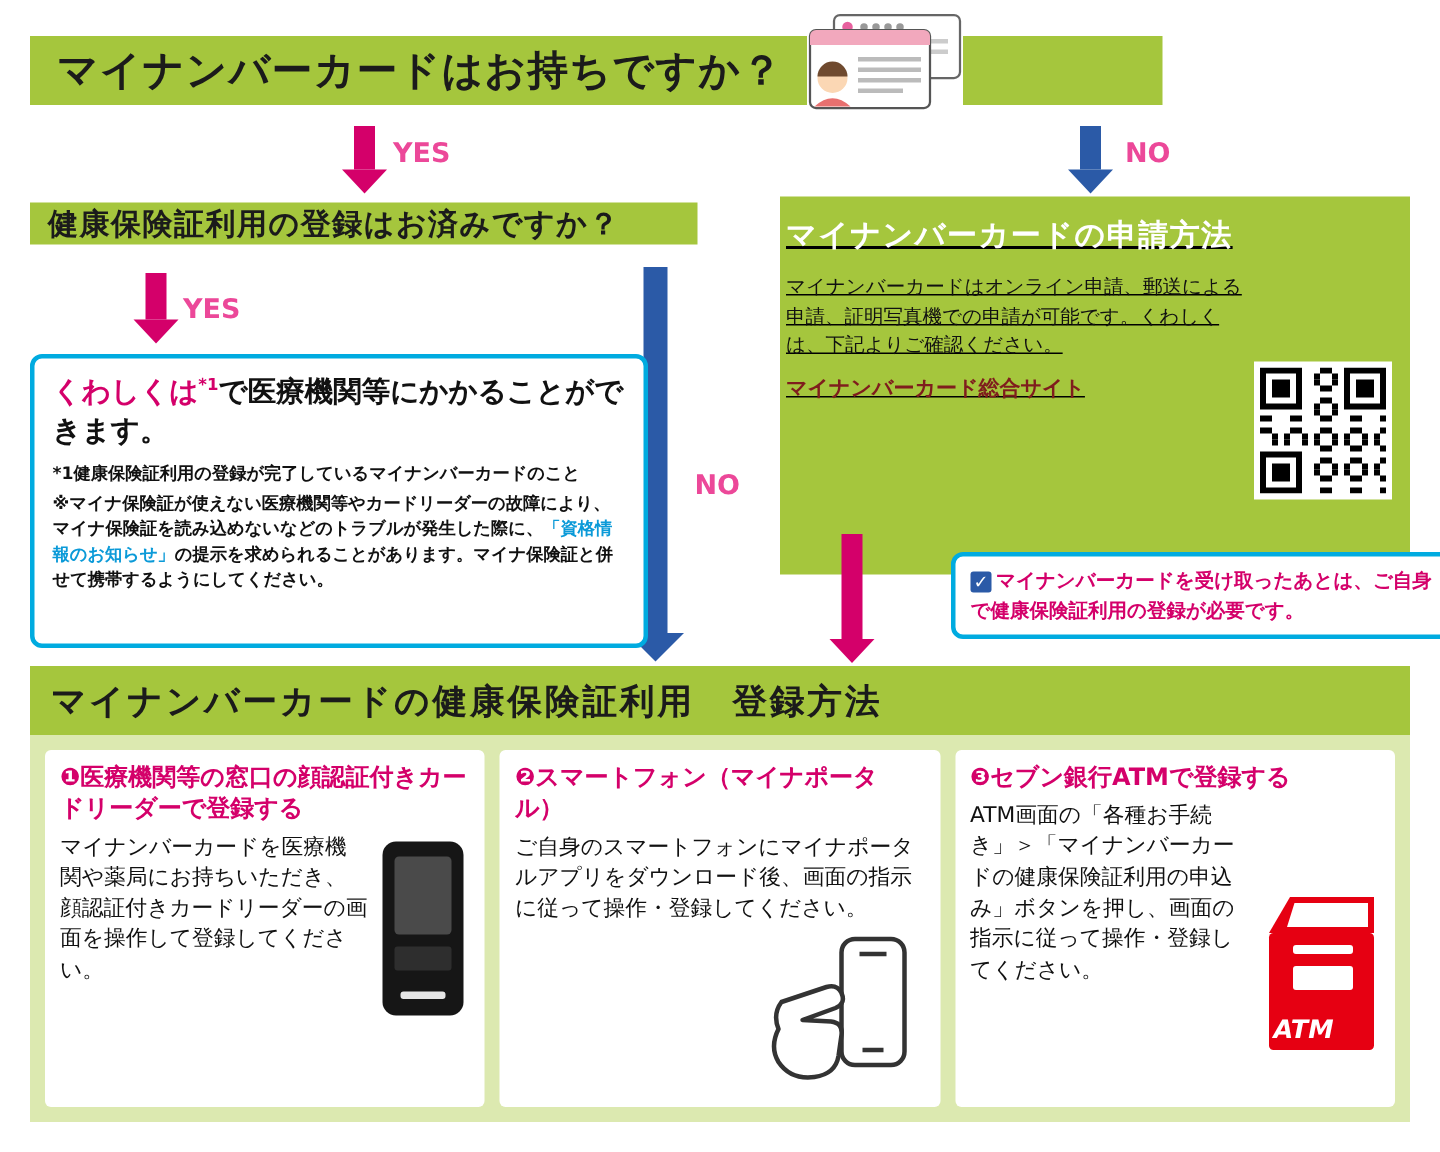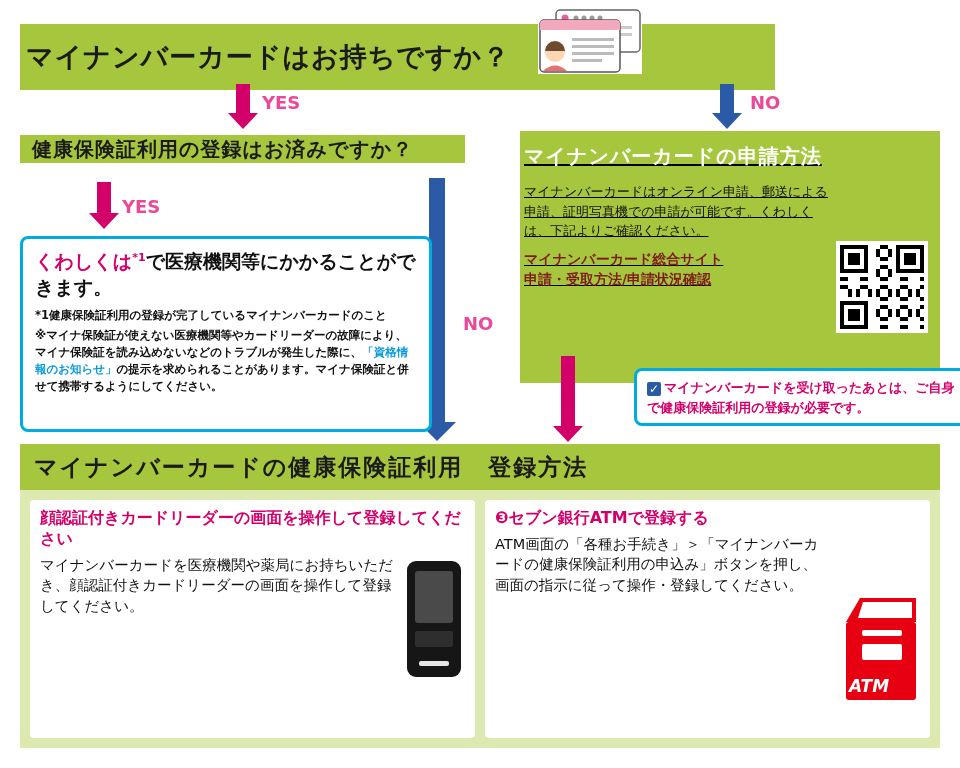--- a/index.html
+++ b/index.html
@@ -1,21 +1,21 @@
 <!DOCTYPE html>
 <html><head>
 <meta charset="utf-8">
 <style>
   html,body{margin:0;padding:0;background:#fff;}
   body{font-family:"DejaVu Sans","Liberation Sans",sans-serif;}
   .page{position:relative;width:960px;height:768px;background:#fff;overflow:hidden;}
 
   
   .banner{position:absolute;background:#a5c63d;display:flex;align-items:center;box-sizing:border-box;color:#1b1b1b;font-weight:bold;}
-  .banner-q1{left:20px;top:24px;width:755px;height:66px;font-size:27px;padding-left:6px;letter-spacing:1px;}
+  .banner-q1{left:20px;top:24px;width:755px;height:46px;font-size:27px;padding-left:18px;letter-spacing:1px;}
   .banner-q2{left:20px;top:135px;width:445px;height:28px;font-size:20px;padding-left:12px;letter-spacing:1px;}
   .bottom-banner{left:20px;top:444px;width:920px;height:46px;font-size:23px;padding-left:14px;letter-spacing:2px;}
 
   
   .arrow{position:absolute;width:30px;}
   .arrow .shaft{position:absolute;left:50%;top:0;transform:translateX(-50%);width:14px;height:calc(100% - 16px);}
   .arrow .head{position:absolute;left:50%;bottom:0;transform:translateX(-50%);width:0;height:0;
     border-left:15px solid transparent;border-right:15px solid transparent;border-top:16px solid transparent;}
   .arrow.magenta .shaft{background:#d4006a}
   .arrow.magenta .head{border-top-color:#d4006a}
@@ -122,21 +122,20 @@
   <div class="result-box">
     <p class="result-title"><span class="mag">くわしくは</span><span class="mag sup">*1</span><span>で医療機関等にかかることができます。</span></p>
     <p class="note">*1健康保険証利用の登録が完了しているマイナンバーカードのこと</p>
     <p class="note"><span>※マイナ保険証が使えない医療機関等やカードリーダーの故障により、マイナ保険証を読み込めないなどのトラブルが発生した際に、</span><span class="cyan-t">「資格情報のお知らせ」</span><span>の提示を求められることがあります。マイナ保険証と併せて携帯するようにしてください。</span></p>
   </div>
 
   <div class="apply-box">
     <h2 class="apply-title">マイナンバーカードの申請方法</h2>
     <p class="apply-body">マイナンバーカードはオンライン申請、郵送による申請、証明写真機での申請が可能です。くわしくは、下記よりご確認ください。</p>
     <p class="apply-link">マイナンバーカード総合サイト</p>
-    <p class="apply-link">申請・受取方法/申請状況確認</p>
     <div class="qr"><svg width="84" height="84" xmlns="http://www.w3.org/2000/svg">
           <rect width="100%" height="100%" fill="#fff"></rect>
           <rect x="0" y="0" width="28" height="28" fill="#000"></rect>
           <rect x="4" y="4" width="20" height="20" fill="#fff"></rect>
           <rect x="8" y="8" width="12" height="12" fill="#000"></rect>
           <rect x="56" y="0" width="28" height="28" fill="#000"></rect>
           <rect x="60" y="4" width="20" height="20" fill="#fff"></rect>
           <rect x="64" y="8" width="12" height="12" fill="#000"></rect>
           <rect x="0" y="56" width="28" height="28" fill="#000"></rect>
           <rect x="4" y="60" width="20" height="20" fill="#fff"></rect>
@@ -231,32 +230,44 @@
     <span class="checkbox"></span><span>マイナンバーカードを受け取ったあとは、ご自身で健康保険証利用の登録が必要です。</span>
   </div>
 
   <div class="banner bottom-banner">
     <span>マイナンバーカードの健康保険証利用　登録方法</span>
   </div>
 
   <div class="panel">
 
     <div class="card">
-      <h3 class="card-heading">顔認証付きカードリーダーの画面を操作して登録してください</h3>
+      <h3 class="card-heading">❶医療機関等の窓口の顔認証付きカードリーダーで登録する</h3>
       <div class="card-body">
         <svg class="float-r" width="62" height="120" viewBox="0 0 62 120">
           <rect x="4" y="2" width="54" height="116" rx="9" fill="#161616"></rect>
           <rect x="12" y="12" width="38" height="52" rx="3" fill="#4a4a4a"></rect>
           <rect x="12" y="72" width="38" height="16" rx="2" fill="#2e2e2e"></rect>
           <rect x="16" y="102" width="30" height="5" rx="2" fill="#e6e6e6"></rect>
         </svg>
         <span>マイナンバーカードを医療機関や薬局にお持ちいただき、顔認証付きカードリーダーの画面を操作して登録してください。</span>
       </div>
     </div>
 
+    <div class="card">
+      <h3 class="card-heading">❷スマートフォン（マイナポータル）</h3>
+      <div class="card-body">
+        <span>ご自身のスマートフォンにマイナポータルアプリをダウンロード後、画面の指示に従って操作・登録してください。</span>
+        <svg class="block-r" width="100" height="98" viewBox="0 0 100 98">
+          <rect x="56" y="2" width="42" height="84" rx="9" fill="#fff" stroke="#333" stroke-width="3"></rect>
+          <line x1="68" y1="12" x2="86" y2="12" stroke="#333" stroke-width="3"></line>
+          <line x1="70" y1="76" x2="84" y2="76" stroke="#333" stroke-width="3"></line>
+          <path d="M14,62 Q8,74 14,84 Q22,96 38,94 Q52,92 54,80 L56,66 Q57,58 49,57 L30,56 L52,48 Q59,45 56,38 Q53,32 46,34 L16,44 Q10,52 14,62 Z" fill="#fff" stroke="#333" stroke-width="3" stroke-linejoin="round"></path>
+        </svg>
+      </div>
+    </div>
 
     <div class="card">
       <h3 class="card-heading">❸セブン銀行ATMで登録する</h3>
       <div class="card-body">
         <svg class="float-r" style="margin-top:58px;" width="84" height="112" viewBox="0 0 84 112">
           <polygon points="10,30 24,6 80,6 80,30" fill="#e60012"></polygon>
           <polygon points="27,10 76,10 76,26 22,26" fill="#fff"></polygon>
           <rect x="10" y="30" width="70" height="78" rx="3" fill="#e60012"></rect>
           <rect x="26" y="38" width="40" height="6" rx="2" fill="#fff"></rect>
           <rect x="26" y="52" width="40" height="16" rx="2" fill="#fff"></rect>

